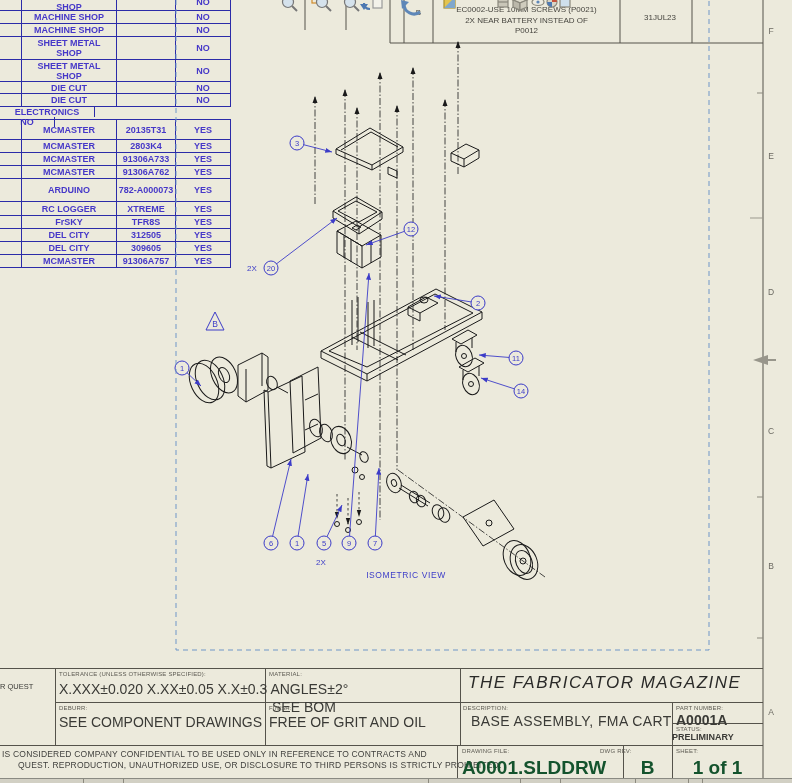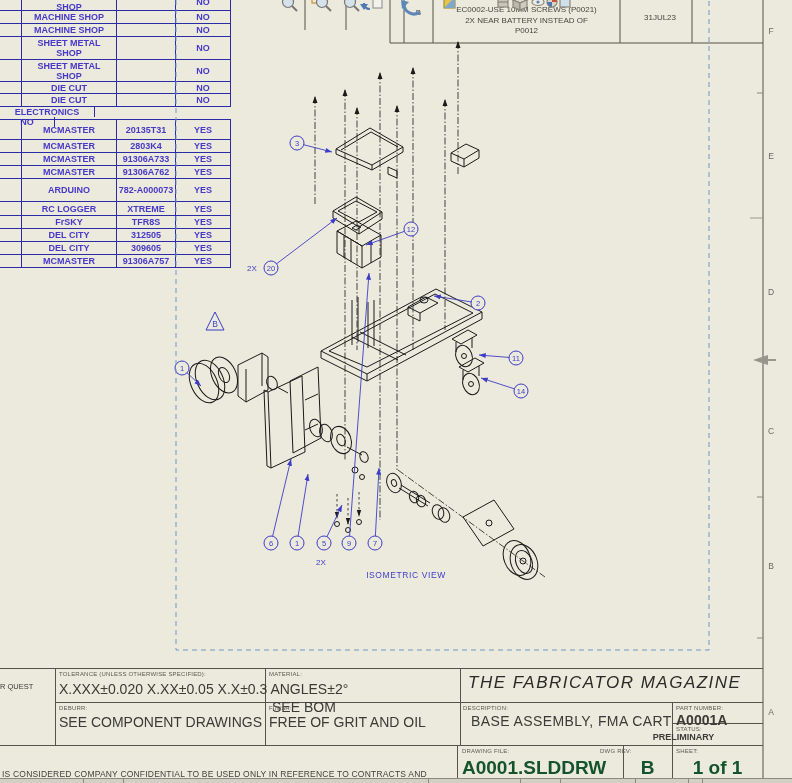--- a/index.html
+++ b/index.html
@@ -23,21 +23,21 @@
 
   
   .rev-txt{position:absolute;color:#46453F;font-size:8px;line-height:10.5px;text-align:center;}
 
   
   .hl,.vl{position:absolute;background:#55534B;}
   .lbl{position:absolute;font-size:6px;color:#5C5A52;letter-spacing:.2px;white-space:nowrap;}
   .val{position:absolute;font-size:14px;color:#3A3A36;white-space:nowrap;}
   .big{font-size:19px;font-weight:bold;color:#14532d;}
   .company{position:absolute;font-style:italic;font-size:17px;letter-spacing:1.5px;color:#2A2A28;white-space:nowrap;}
-  .conf{position:absolute;font-size:8.5px;letter-spacing:.2px;color:#3F3F3C;white-space:nowrap;margin-top:20px;}
+  .conf{position:absolute;font-size:8.5px;letter-spacing:.2px;color:#3F3F3C;white-space:nowrap;}
   #strip{position:absolute;left:0;top:778px;width:792px;height:5px;background:#D2D0C4;border-top:1px solid #8A8A82;}
   .tick{position:absolute;top:0;width:1px;height:4px;background:#8B897E;}
 </style>
 </head>
 <body>
 
 <div class="stage">
 
 <svg id="art" width="792" height="783" viewBox="0 0 792 783">
   <defs>
@@ -435,21 +435,21 @@
   <div class="val" style="left:269px;top:714px;">FREE OF GRIT AND OIL</div>
 
   <div class="company" style="left:468px;top:673px;">THE FABRICATOR MAGAZINE</div>
 
   <div class="lbl" style="left:463px;top:705px;">DESCRIPTION:</div>
   <div class="val" style="left:471px;top:713px;letter-spacing:.4px;">BASE ASSEMBLY, FMA CART</div>
 
   <div class="lbl" style="left:676px;top:705px;">PART NUMBER:</div>
   <div class="val" style="left:676px;top:712px;font-weight:bold;">A0001A</div>
   <div class="lbl" style="left:676px;top:726px;">STATUS:</div>
-  <div class="val" style="left:640px;top:732px;width:87px;text-align:center;font-weight:bold;font-size:9px;">PRELIMINARY</div>
+  <div class="val" style="left:672px;top:732px;width:87px;text-align:left;font-weight:bold;font-size:9px;">PRELIMINARY</div>
 
   <div class="conf" style="left:2px;top:749px;">IS CONSIDERED COMPANY CONFIDENTIAL TO BE USED ONLY IN REFERENCE TO CONTRACTS AND</div>
   <div class="conf" style="left:0;top:760px;padding-left:18px;">QUEST.  REPRODUCTION, UNAUTHORIZED USE, OR DISCLOSURE TO THIRD PERSONS IS STRICTLY PROHIBITED.</div>
 
   <div class="lbl" style="left:462px;top:748px;">DRAWING FILE:</div>
   <div class="val big" style="left:462px;top:757px;">A0001.SLDDRW</div>
   <div class="lbl" style="left:600px;top:748px;width:20px;">DWG REV:</div>
   <div class="val big" style="left:623px;top:757px;width:49px;text-align:center;">B</div>
   <div class="lbl" style="left:676px;top:748px;">SHEET:</div>
   <div class="val big" style="left:672px;top:757px;width:91px;text-align:center;">1 of 1</div>

